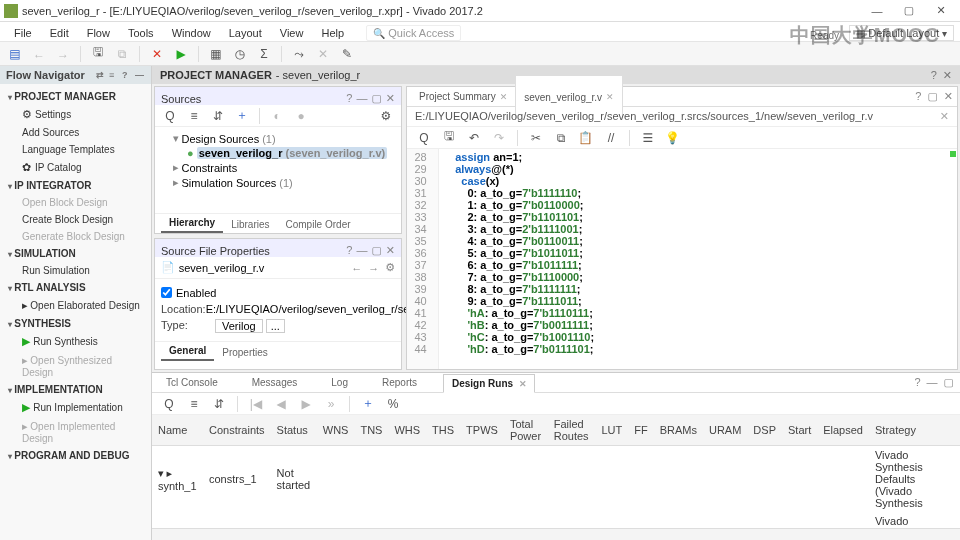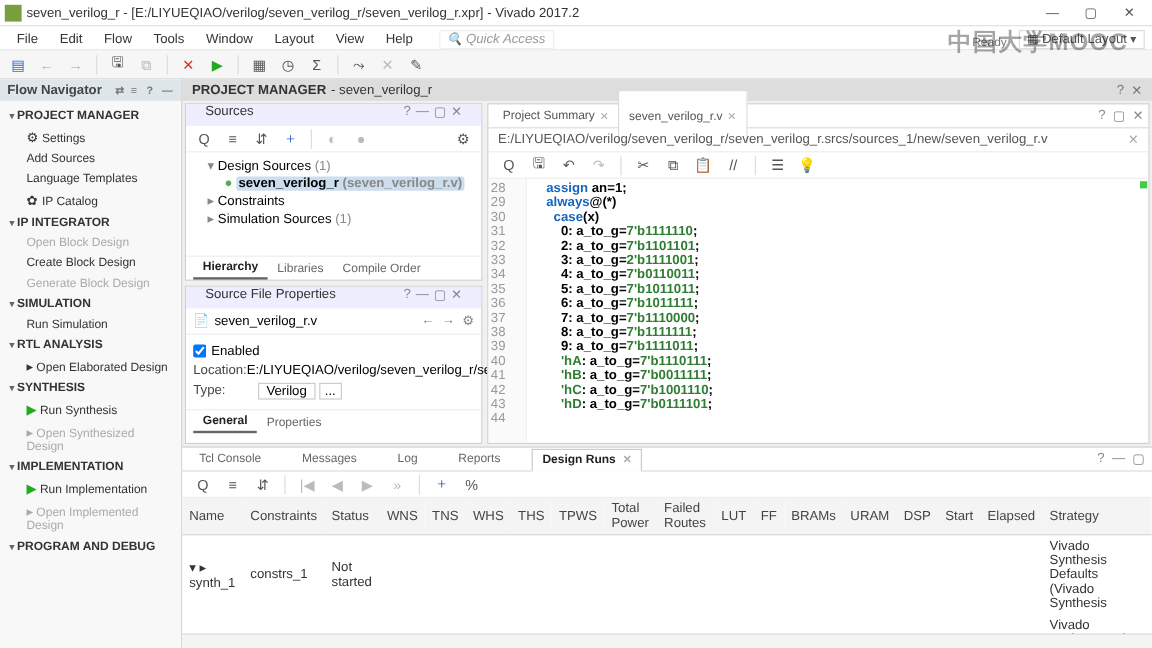--- a/index.html
+++ b/index.html
@@ -4,21 +4,21 @@
 <style>
 * { margin:0; padding:0; box-sizing:border-box; font-family:"Segoe UI",Arial,sans-serif; font-size:11px; }
 body { width:960px; height:540px; background:#f0f0f0; overflow:hidden; position:relative; }
 .titlebar { height:22px; background:#fff; display:flex; align-items:center; padding:0 4px; border-bottom:1px solid #ddd; }
 .titlebar .icon { width:14px; height:14px; background:#7a9e3f; margin-right:4px; }
 .titlebar .title { flex:1; color:#333; font-size:11px; }
 .winbtns { display:flex; gap:2px; }
 .winbtn { width:30px; height:18px; display:flex; align-items:center; justify-content:center; color:#555; }
 .menubar { height:20px; background:#fff; display:flex; align-items:flex-end; padding:0 6px; gap:2px; border-bottom:1px solid #e5e5e5; }
 .menubar .item { padding:2px 8px; color:#333; }
-.menubar .search { margin-left:12px; color:#999; border:1px solid #eee; padding:1px 6px; border-radius:2px; font-size:10px;font-style:italic; }
+.menubar .search { margin-left:12px; color:#999; border:1px solid #eee; padding:1px 6px; border-radius:2px; font-size:10px; }
 .menubar .status { margin-left:auto; color:#777; font-size:10px; }
 .watermark { position:absolute; right:20px; top:22px; font-size:20px; color:rgba(0,0,0,0.35); font-weight:bold; letter-spacing:1px; pointer-events:none; }
 .toolbar { height:24px; background:#f6f6f6; display:flex; align-items:center; padding:0 6px; gap:6px; border-bottom:1px solid #e0e0e0; }
 .tbtn { width:18px; height:18px; display:flex; align-items:center; justify-content:center; color:#555; font-size:12px; }
 .tsep { width:1px; height:16px; background:#ddd; margin:0 2px; }
 .red { color:#d32; } .green { color:#2a2; } .blue { color:#36c; }
 .main { display:flex; height:calc(540px - 22px - 20px - 24px); }
 .nav { width:152px; background:#f8f8f8; border-right:1px solid #d0d0d0; overflow:hidden; display:flex; flex-direction:column; }
 .navhdr { height:18px; background:#dfe6e9; display:flex; align-items:center; padding:0 6px; font-weight:bold; color:#444; font-size:10px; }
 .navhdr .icons { margin-left:auto; display:flex; gap:3px; }
@@ -29,21 +29,21 @@
 .navitem { padding:3px 8px 3px 22px; color:#333; font-size:10px; cursor:pointer; }
 .navitem.dis { color:#aaa; }
 .navitem .ico { display:inline-block; width:10px; margin-right:3px; }
 .right { flex:1; display:flex; flex-direction:column; }
 .pmhdr { height:18px; background:#ddd; display:flex; align-items:center; padding:0 8px; color:#333; }
 .pmhdr b { font-weight:bold; margin-right:4px; }
 .pmhdr .icons { margin-left:auto; display:flex; gap:6px; color:#777; font-size:10px; }
 .work { flex:1; display:flex; }
 .leftpanes { width:252px; display:flex; flex-direction:column; }
 .pane { border:1px solid #d0d0d0; margin:2px; background:#fff; display:flex; flex-direction:column; }
-.panehdr { height:18px; background:#eef; display:flex; align-items:flex-start; padding:0 16px; color:#333; }
+.panehdr { height:18px; background:#eef; display:flex; align-items:flex-end; padding:0 6px; color:#333; }
 .panehdr .icons { margin-left:auto; display:flex; gap:4px; color:#888; font-size:9px; }
 .panetb { height:22px; display:flex; align-items:center; gap:6px; padding:0 6px; border-bottom:1px solid #eee; }
 .panetb .sp { margin-left:auto; }
 .tree { flex:1; padding:4px 6px; font-size:10px; }
 .tree .row { padding:1px 0; display:flex; align-items:center; gap:3px; }
 .tree .sel { background:#cde; border-radius:2px; padding:0 2px; font-weight:bold; }
 .tree .muted { color:#888; }
 .tree .ind1 { padding-left:12px; } .tree .ind2 { padding-left:26px; }
 .tabbar { height:20px; display:flex; align-items:flex-end; padding:0 6px; border-top:1px solid #eee; }
 .tabbar .tab { padding:3px 8px; color:#666; font-size:10px; }
@@ -57,21 +57,21 @@
 .editor { flex:1; display:flex; flex-direction:column; margin:2px; border:1px solid #d0d0d0; background:#fff; }
 .edtabs { height:20px; display:flex; align-items:center; border-bottom:1px solid #ddd; padding:0 4px; }
 .edtab { padding:16px 8px; color:#555; font-size:10px; display:flex; align-items:center; gap:4px; }
 .edtab.act { background:#fff; border:1px solid #ddd; border-bottom:1px solid #fff; margin-bottom:-1px; }
 .edtab .x { color:#aaa; font-size:9px; }
 .edtabs .icons { margin-left:auto; display:flex; gap:6px; color:#888; font-size:10px; }
 .edpath { padding:3px 8px; color:#555; font-size:10px; border-bottom:1px solid #eee; display:flex; }
 .edpath .x { margin-left:auto; color:#aaa; }
 .edtb { height:22px; display:flex; align-items:center; gap:7px; padding:0 8px; border-bottom:1px solid #eee; }
 .code { flex:1; display:flex; font-family:Consolas,monospace; font-size:10px; position:relative; overflow:hidden; }
-.gutter { width:32px; background:#fafafa; text-align:left; padding:2px 6px 2px 2px; color:#999; border-right:1px solid #eee; }
+.gutter { width:32px; background:#fafafa; text-align:center; padding:2px 6px 2px 2px; color:#999; border-right:1px solid #eee; }
 .gutter div { height:12px; line-height:12px; }
 .codelines { flex:1; padding:2px 4px;font-weight:bold; }
 .codelines div { height:12px; line-height:12px; white-space:pre; }
 .kw { color:#1565c0; } .num { color:#2e7d32; }
 .marker { position:absolute; right:1px; top:2px; width:6px; height:6px; background:#4c4; }
 .bottom { height:168px; border-top:1px solid #ccc; background:#fff; display:flex; flex-direction:column; }
 .btabs { height:20px; display:flex; align-items:center; padding:0 6px; gap:18px; border-bottom:1px solid #ddd; }
 .btab { padding:3px 8px; color:#666; font-size:10px; }
 .btab.act { background:#fff; border:1px solid #ccc; border-bottom-color:#fff; margin-bottom:-1px; font-weight:bold; color:#222; }
 .btab .x { color:#aaa; margin-left:3px; font-size:9px; }
@@ -316,20 +316,21 @@
               <div>41</div>
               <div>42</div>
               <div>43</div>
               <div>44</div>
             </div>
           <div class="codelines" id="codelines">
               <div>    <span class="kw">assign</span> an=1;</div>
               <div>    <span class="kw">always</span>@(*)</div>
               <div>      <span class="kw">case</span>(x)</div>
               <div>        0: a_to_g=<span class="num">7'b1111110</span>;</div>
+              <div>        1: a_to_g=<span class="num">7'b0110000</span>;</div>
               <div>        2: a_to_g=<span class="num">7'b1101101</span>;</div>
               <div>        3: a_to_g=<span class="num">2'b1111001</span>;</div>
               <div>        4: a_to_g=<span class="num">7'b0110011</span>;</div>
               <div>        5: a_to_g=<span class="num">7'b1011011</span>;</div>
               <div>        6: a_to_g=<span class="num">7'b1011111</span>;</div>
               <div>        7: a_to_g=<span class="num">7'b1110000</span>;</div>
               <div>        8: a_to_g=<span class="num">7'b1111111</span>;</div>
               <div>        9: a_to_g=<span class="num">7'b1111011</span>;</div>
               <div>        <span class="num">'hA</span>: a_to_g=<span class="num">7'b1110111</span>;</div>
               <div>        <span class="num">'hB</span>: a_to_g=<span class="num">7'b0011111</span>;</div>

